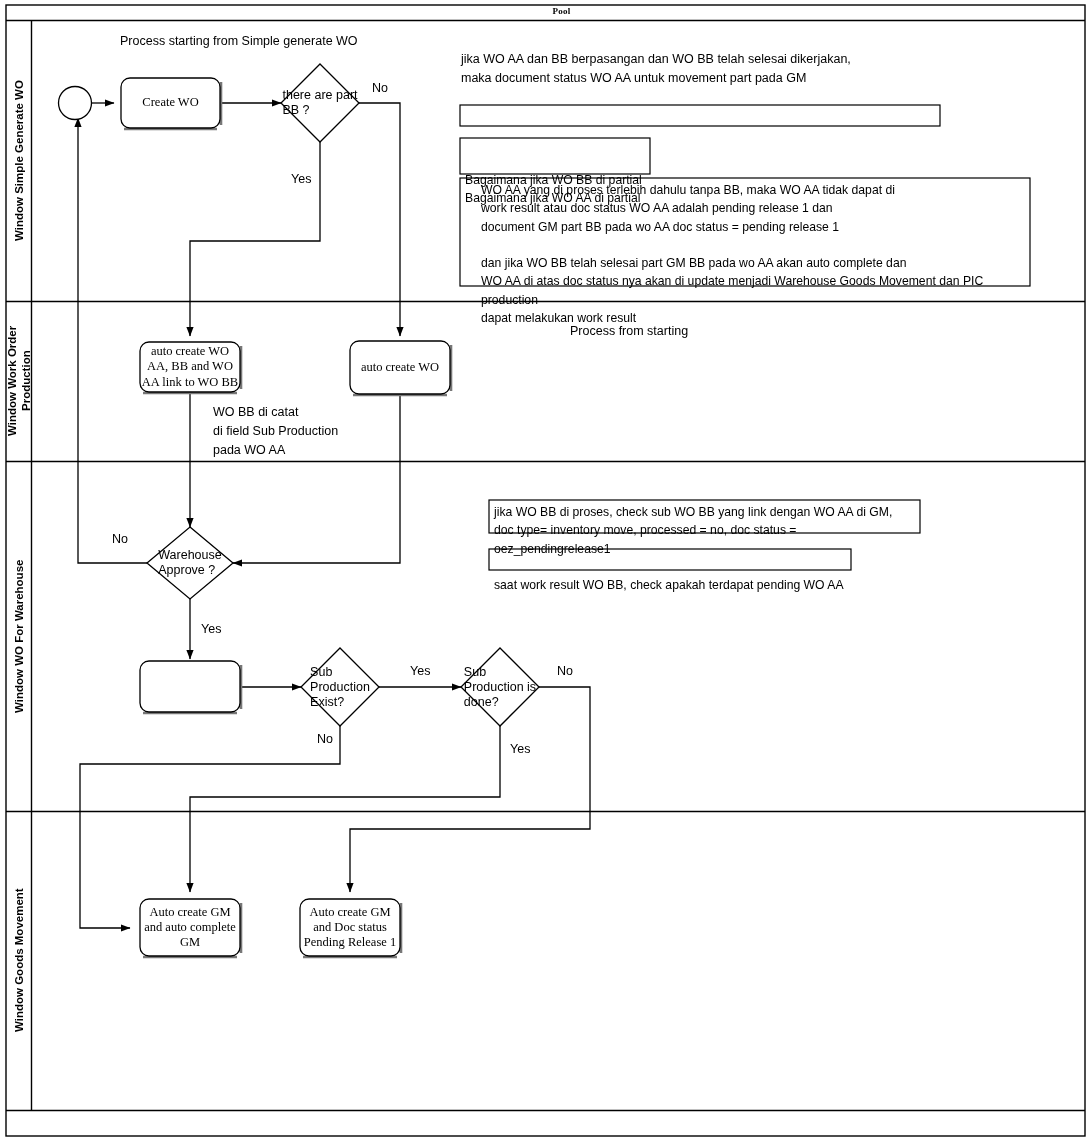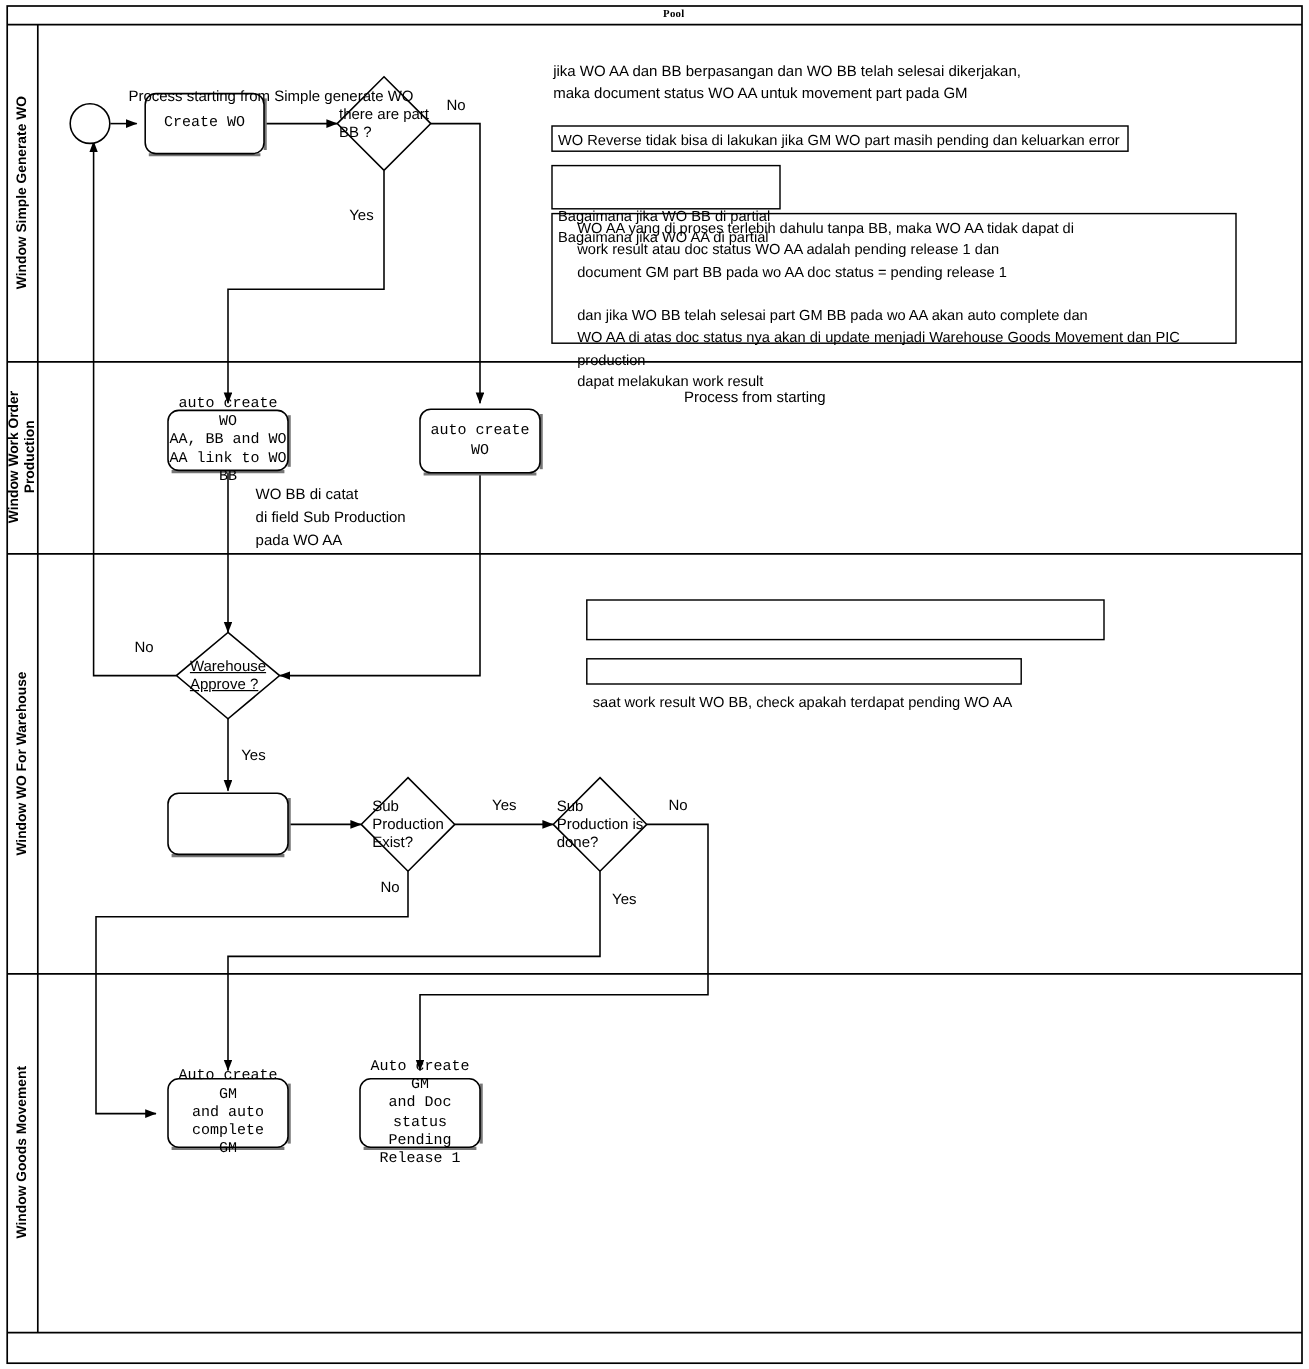--- a/index.html
+++ b/index.html
@@ -28,21 +28,21 @@
     text-align:center;
     display:flex;
     align-items:center;
     justify-content:center;
     line-height:1.15;
     white-space:pre-line;
   }
 
   .node-text{
     position:absolute;
-    font-family:Liberation Mono, monospace;
+    font-family:Liberation Serif, serif;
     font-size:12.5px;
     color:#000;
     text-align:center;
     line-height:1.22;
     display:flex;
     align-items:center;
     justify-content:center;
     white-space:pre-line;
     pointer-events:none;
   }
@@ -188,31 +188,31 @@
   </svg>
 
   <div class="pool-title" style="left:0;top:6px;width:1091px;">Pool</div>
 
   <div class="lane-label" style="left:8px;top:22px;width:23px;height:278px;">Window Simple Generate WO</div>
   <div class="lane-label" style="left:8px;top:302px;width:23px;height:158px;">Window Work Order
 Production</div>
   <div class="lane-label" style="left:8px;top:462px;width:23px;height:348px;">Window WO For Warehouse</div>
   <div class="lane-label" style="left:8px;top:812px;width:23px;height:297px;">Window Goods Movement</div>
 
-  <div class="free-text" style="left:107px;top:32px;margin-top:39px;">Process starting from Simple generate WO</div>
+  <div class="free-text" style="left:120px;top:32px;">Process starting from Simple generate WO</div>
   <div class="free-text" style="left:570px;top:322px;">Process from starting</div>
 
   <div class="node-text" style="left:121px;top:78px;width:99px;height:50px;">Create WO</div>
   <div class="gw-text" style="left:280px;top:81px;width:80px;height:44px;">there are part
 BB ?</div>
   <div class="node-text" style="left:138px;top:342px;width:104px;height:50px;">auto create WO
 AA, BB and WO
 AA link to WO BB</div>
   <div class="node-text" style="left:350px;top:341px;width:100px;height:53px;">auto create WO</div>
-  <div class="gw-text" style="left:148px;top:541px;width:84px;height:44px;text-decoration:underline;">Warehouse
+  <div class="gw-text" style="left:148px;top:541px;width:84px;height:44px;">Warehouse
 Approve ?</div>
   <div class="gw-text" style="left:300px;top:664px;width:80px;height:47px;">Sub
 Production
 Exist?</div>
   <div class="gw-text" style="left:458px;top:664px;width:84px;height:47px;">Sub
 Production is
 done?</div>
   <div class="node-text" style="left:138px;top:899px;width:104px;height:57px;">Auto create GM
 and auto complete
 GM</div>
@@ -224,33 +224,34 @@
   <div class="edge-label" style="left:291px;top:172px;">Yes</div>
   <div class="edge-label" style="left:112px;top:532px;">No</div>
   <div class="edge-label" style="left:201px;top:622px;">Yes</div>
   <div class="edge-label" style="left:410px;top:664px;">Yes</div>
   <div class="edge-label" style="left:317px;top:732px;">No</div>
   <div class="edge-label" style="left:557px;top:664px;">No</div>
   <div class="edge-label" style="left:510px;top:742px;">Yes</div>
 
   <div class="free-text" style="left:461px;top:50px;">jika WO AA dan BB berpasangan dan WO BB telah selesai dikerjakan,
 maka document status WO AA untuk movement part pada GM</div>
-  <div class="note-text" style="left:461px;top:106px;width:478px;">WO Reverse tidak bisa di lakukan jika GM WO part masih pending dan keluarkan error</div>
   <div class="note-text" style="left:461px;top:139px;width:188px;margin-top:30px;">Bagaimana jika WO BB di partial
 Bagaimana jika WO AA di partial</div>
   <div class="note-text" style="left:461px;top:179px;width:568px;margin-left:16px;">WO AA yang di proses terlebih dahulu tanpa BB, maka WO AA tidak dapat di
 work result atau doc status WO AA adalah pending release 1 dan
 document GM part BB pada wo AA doc status = pending release 1
 
 dan jika WO BB telah selesai part GM BB pada wo AA akan auto complete dan
 WO AA di atas doc status nya akan di update menjadi Warehouse Goods Movement dan PIC production
 dapat melakukan work result</div>
   <div class="free-text" style="left:213px;top:403px;">WO BB di catat
 di field Sub Production
 pada WO AA</div>
+  <div class="note-text" style="left:490px;top:501px;width:429px;">jika WO BB di proses, check sub WO BB yang link dengan WO AA di GM,
+doc type= inventory move, processed = no, doc status = oez_pendingrelease1</div>
   <div class="note-text" style="left:490px;top:574px;width:360px;">saat work result WO BB, check apakah terdapat pending WO AA</div>
 
   <div class="hit" style="left:58px;top:86px;width:34px;height:34px;border-radius:50%;"></div>
   <div class="hit" style="left:121px;top:78px;width:99px;height:50px;"></div>
   <div class="hit" style="left:281px;top:64px;width:78px;height:78px;"></div>
   <div class="hit" style="left:140px;top:342px;width:100px;height:50px;"></div>
   <div class="hit" style="left:350px;top:341px;width:100px;height:53px;"></div>
   <div class="hit" style="left:147px;top:527px;width:86px;height:72px;"></div>
   <div class="hit" style="left:140px;top:661px;width:100px;height:51px;"></div>
   <div class="hit" style="left:301px;top:648px;width:78px;height:78px;"></div>

